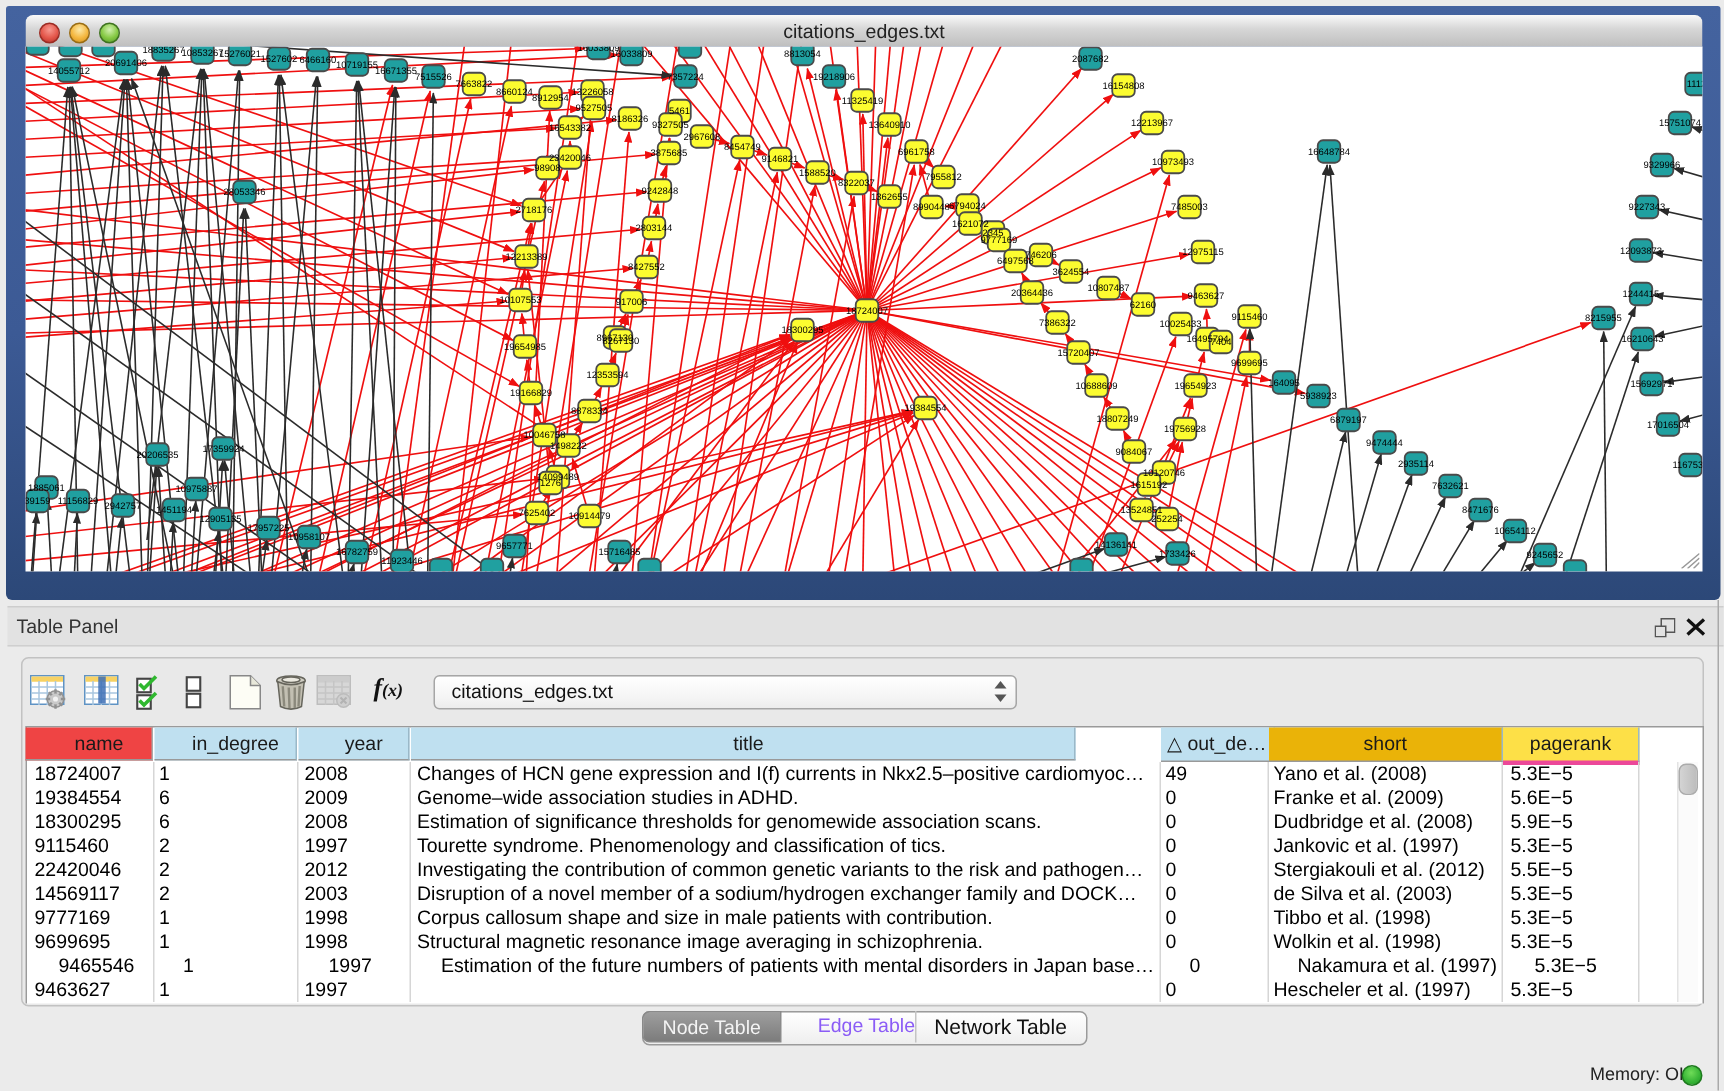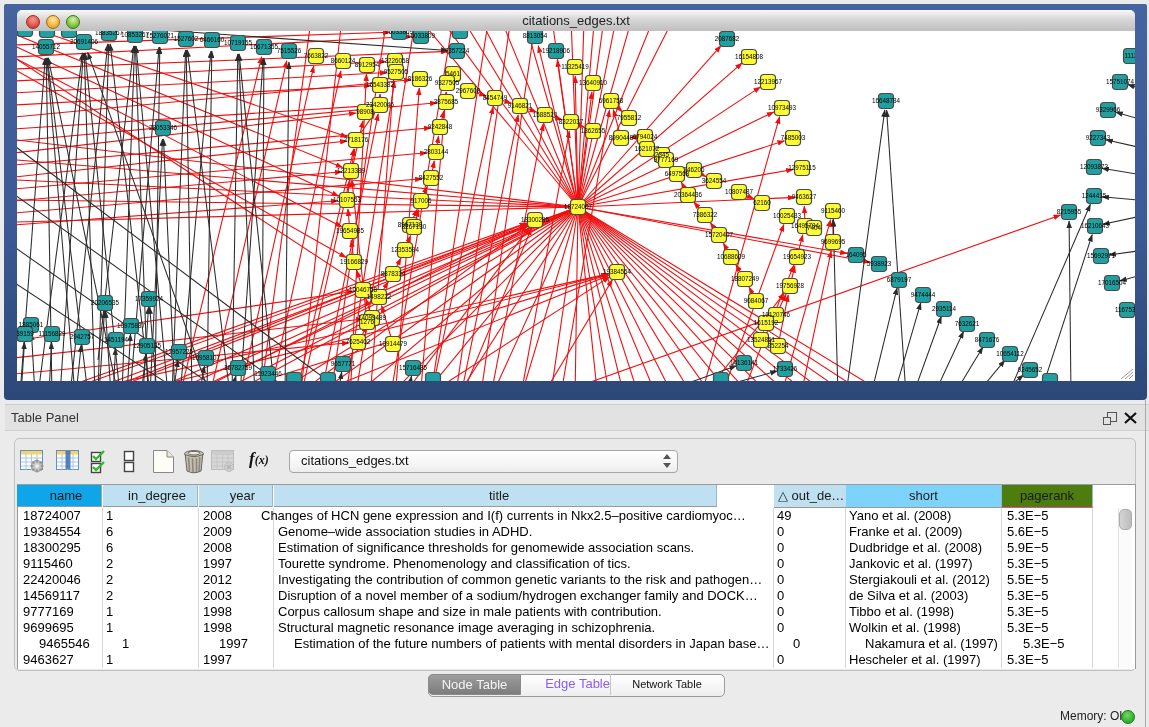--- a/index.html
+++ b/index.html
@@ -657,44 +657,44 @@
 <div class="abs" style="left:289px;top:450px;width:387px;height:21px;border:1px solid #a6a6a6;border-radius:4px;
  background:linear-gradient(#ffffff,#f4f4f4 70%,#ececec);"></div>
 <div class="abs" style="left:301px;top:453px;font-size:13px;color:#111;">citations_edges.txt</div>
 <svg class="abs" style="left:662px;top:454px" width="10" height="14">
  <path d="M5,0 L9,5 H1 Z" fill="#555"></path>
     <path d="M5,14 L1,9 H9 Z" fill="#555"></path>
 </svg>
 
 <div class="abs" style="left:17px;top:484px;width:1117px;height:184px;background:#fff;border:1px solid #9a9a9a;border-bottom:none;"></div>
 <div class="abs" style="left:17px;top:485px;height:22px;width:1117px;font-size:13px;color:#1a1a1a;">
- <div class="abs" style="left:0;top:0;width:85px;height:22px;background:#0ea5e9;border-right:1px solid #aaa;border-bottom:1px solid #999;text-align:center;line-height:22px;padding-left:14px;box-sizing:border-box;">name</div>
+ <div class="abs" style="left:0;top:0;width:85px;height:22px;background:#ef4444;border-right:1px solid #aaa;border-bottom:1px solid #999;text-align:center;line-height:22px;padding-left:14px;box-sizing:border-box;">name</div>
  <div class="abs" style="left:86px;top:0;width:95px;height:22px;background:#bfe0f0;border-right:1px solid #9ab8c8;border-bottom:1px solid #999;text-align:center;line-height:22px;padding-left:14px;box-sizing:border-box;">in_degree</div>
  <div class="abs" style="left:182px;top:0;width:74px;height:22px;background:#bfe0f0;border-right:1px solid #9ab8c8;border-bottom:1px solid #999;text-align:center;line-height:22px;padding-left:14px;box-sizing:border-box;">year</div>
  <div class="abs" style="left:257px;top:0;width:443px;height:22px;background:#bfe0f0;border-right:1px solid #9ab8c8;border-bottom:1px solid #999;text-align:center;line-height:22px;padding-left:8px;box-sizing:border-box;">title</div>
  <div class="abs" style="left:757px;top:0;width:71px;height:22px;background:#bfe0f0;border-right:1px solid #9ab8c8;border-bottom:1px solid #999;line-height:22px;padding-left:4px;">△ out_de…</div>
- <div class="abs" style="left:829px;top:0;width:155px;height:22px;background:#7dd3fc;border-right:1px solid #9ab8c8;border-bottom:1px solid #999;text-align:center;line-height:22px;">short</div>
- <div class="abs" style="left:985px;top:0;width:90px;height:22px;background:#4d7c0f;border-right:1px solid #9ab8c8;border-bottom:1px solid #ec4899;text-align:center;line-height:22px;">pagerank</div>
+ <div class="abs" style="left:829px;top:0;width:155px;height:22px;background:#eab308;border-right:1px solid #9ab8c8;border-bottom:1px solid #999;text-align:center;line-height:22px;">short</div>
+ <div class="abs" style="left:985px;top:0;width:90px;height:22px;background:#fde047;border-right:1px solid #9ab8c8;border-bottom:3px solid #ec4899;text-align:center;line-height:22px;">pagerank</div>
 </div>
 
 <div class="abs" style="left:17px;top:508px;width:1117px;height:160px;overflow:hidden;">
  <div class="abs" style="left:85px;top:0;width:1px;height:161px;background:#d6d6d6;"></div>
  <div class="abs" style="left:181px;top:0;width:1px;height:161px;background:#d6d6d6;"></div>
  <div class="abs" style="left:256px;top:0;width:1px;height:161px;background:#d6d6d6;"></div>
  <div class="abs" style="left:756px;top:0;width:1px;height:161px;background:#d6d6d6;"></div>
  <div class="abs" style="left:828px;top:0;width:1px;height:161px;background:#d6d6d6;"></div>
  <div class="abs" style="left:984px;top:0;width:1px;height:161px;background:#d6d6d6;"></div>
  <div class="abs" style="left:1075px;top:0;width:1px;height:161px;background:#d6d6d6;"></div>
 </div>
 <div class="abs" style="left:17px;top:508px;width:1117px;height:160px;overflow:hidden;font-size:13px;color:#000;">
 <div class="abs" style="left:0;top:0px;width:1117px;height:16px;line-height:16px;white-space:nowrap;">
       <span class="abs" style="left:6px;">18724007</span>
       <span class="abs" style="left:89px;">1</span>
       <span class="abs" style="left:186px;">2008</span>
-      <span class="abs" style="left:244px;">Changes of HCN gene expression and I(f) currents in Nkx2.5–positive cardiomyoc…</span>
+      <span class="abs" style="left:261px;">Changes of HCN gene expression and I(f) currents in Nkx2.5–positive cardiomyoc…</span>
       <span class="abs" style="left:760px;">49</span>
       <span class="abs" style="left:832px;">Yano et al. (2008)</span>
       <span class="abs" style="left:990px;">5.3E−5</span>
     </div>
 <div class="abs" style="left:0;top:16px;width:1117px;height:16px;line-height:16px;white-space:nowrap;">
       <span class="abs" style="left:6px;">19384554</span>
       <span class="abs" style="left:89px;">6</span>
       <span class="abs" style="left:186px;">2009</span>
       <span class="abs" style="left:261px;">Genome–wide association studies in ADHD.</span>
       <span class="abs" style="left:760px;">0</span>
@@ -776,18 +776,18 @@
 
 <div class="abs" style="left:1118px;top:508px;width:13px;height:160px;background:#fbfbfb;border-left:1px solid #e3e3e3;"></div>
 <div class="abs" style="left:1119px;top:509px;width:11px;height:19px;border-radius:5px;background:linear-gradient(90deg,#d4d4d4,#bdbdbd);border:1px solid #ababab;"></div>
 
 <div class="abs" style="left:428px;top:674px;width:295px;height:21px;border:1px solid #9b9b9b;border-radius:5px;
  background:linear-gradient(#ffffff,#eeeeee);"></div>
 <div class="abs" style="left:428px;top:674px;width:93px;height:21px;border-radius:5px 0 0 5px;
  background:linear-gradient(#9e9e9e,#7c7c7c);border:1px solid #8a8a8a;box-sizing:border-box;
  color:#f4f4f4;font-size:13px;text-align:center;line-height:20px;">Node Table</div>
 <div class="abs" style="left:521px;top:674px;width:90px;height:21px;color:#8b5cf6;font-size:13px;text-align:right;line-height:20px;border-right:1px solid #c4c4c4;box-sizing:border-box;padding-left:20px;">Edge Table</div>
-<div class="abs" style="left:611px;top:674px;width:112px;height:21px;color:#111;font-size:11px;text-align:center;line-height:20px;">Network Table</div>
+<div class="abs" style="left:611px;top:674px;width:112px;height:21px;color:#111;font-size:14px;text-align:center;line-height:20px;">Network Table</div>
 
 <div class="abs" style="left:1060px;top:709px;font-size:12px;color:#222;">Memory: OK</div>
 <div class="abs" style="left:1121px;top:710px;width:12px;height:12px;border-radius:50%;
  background:radial-gradient(circle at 45% 35%,#6fdc58,#35b335 60%,#249324);border:1px solid #1d7a1d;"></div>
 <div class="abs" style="left:1145px;top:400px;width:1px;height:327px;background:#a9a9a9;"></div>
 
 </body></html>

